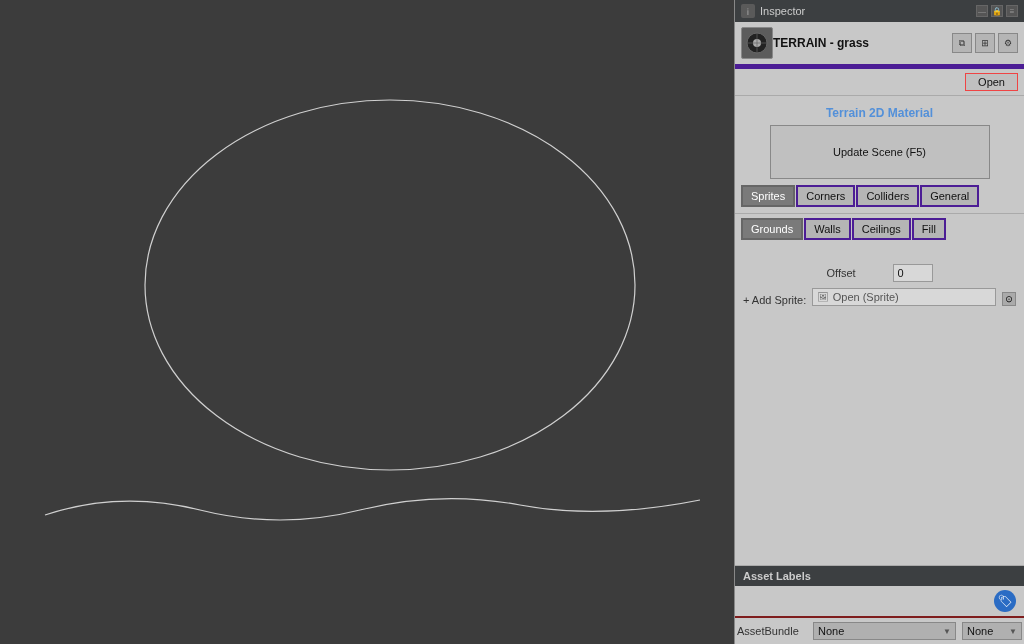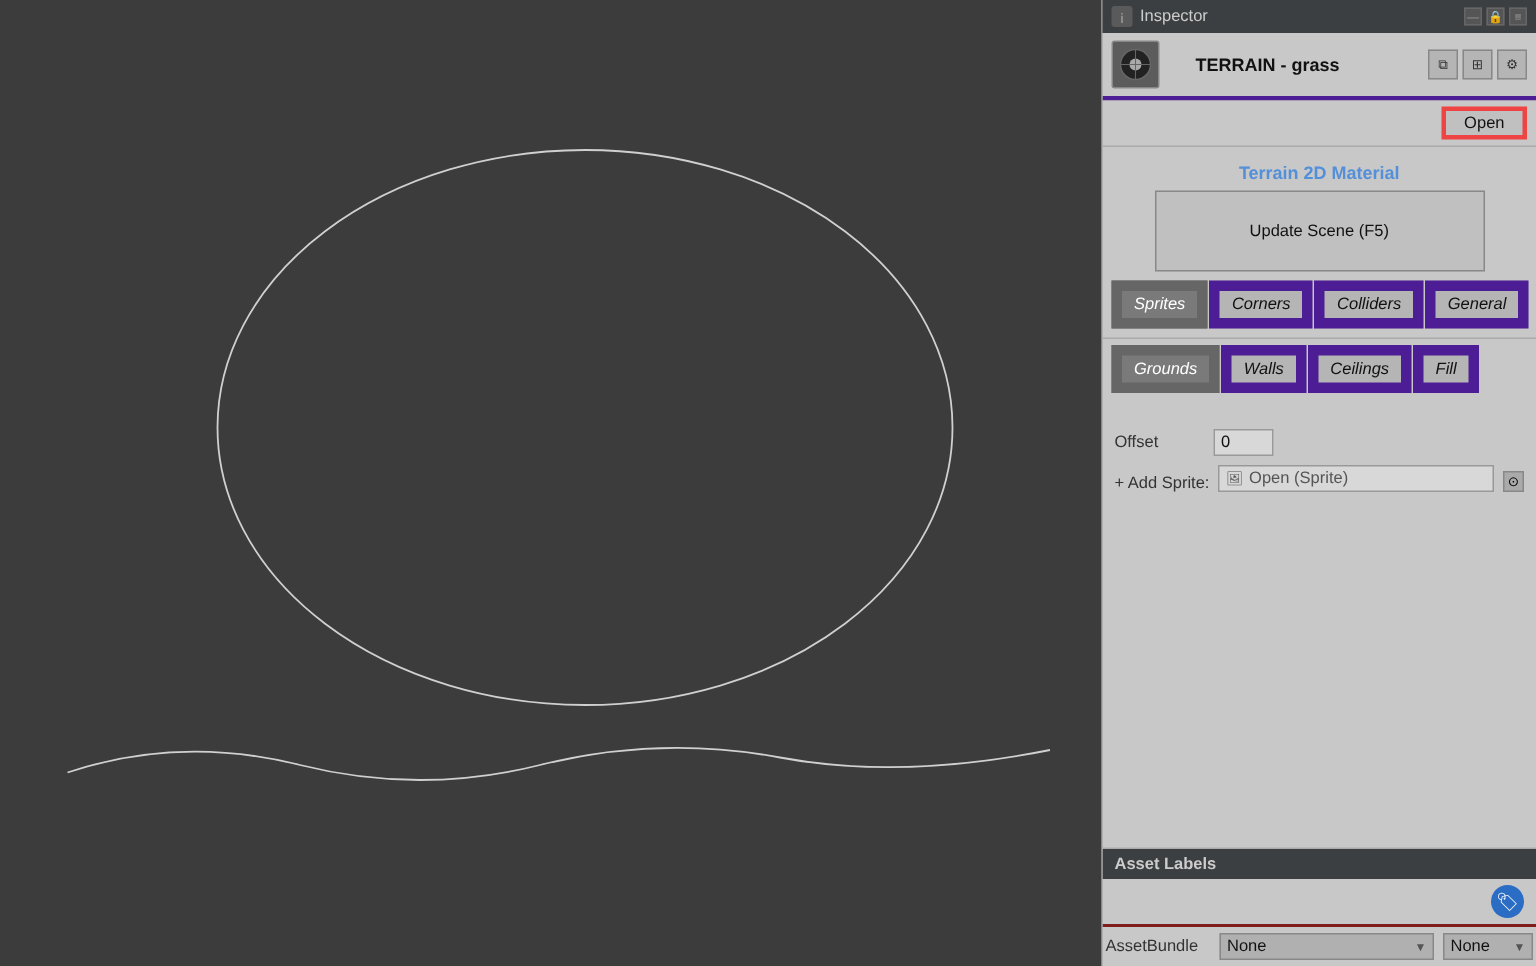--- a/index.html
+++ b/index.html
@@ -82,22 +82,22 @@
       justify-content: center;
       cursor: pointer;
     }
 
     
     .asset-header {
       background: #c8c8c8;
       padding: 5px 6px;
       display: flex;
       align-items: center;
-      gap: 24px;
-      border-bottom: 3px solid #4c1d95;
+      gap: 0;
+      border-bottom: 5px solid #4c1d95;
     }
 
     .asset-icon {
       width: 32px;
       height: 32px;
       background: #5c5c5c;
       border: 1px solid #888;
       border-radius: 2px;
       display: flex;
       align-items: center;
@@ -138,21 +138,21 @@
     .open-btn-row {
       background: #c8c8c8;
       padding: 4px 6px;
       display: flex;
       justify-content: flex-end;
       border-bottom: 1px solid #aaa;
     }
 
     .open-btn {
       background: #c0c0c0;
-      border: 3px solid #ef4444;
+      border: 1px solid #ef4444;
       padding: 2px 12px;
       font-size: 11px;
       color: #111;
       cursor: pointer;
     }
 
     
     .section-title {
       text-align: center;
       color: #5390d9;
@@ -184,24 +184,23 @@
       display: flex;
       padding: 0 6px;
       gap: 1px;
       margin-bottom: 6px;
     }
 
     .tab {
       padding: 3px 8px;
       font-size: 11px;
       background: #b5b5b5;
-      border: 7px solid #4c1d95;
-      cursor: pointer;
-      color: #111;
-      font-style: italic;
+      border: 2px solid #4c1d95;
+      cursor: pointer;
+      color: #111;
     }
 
     .tab.active {
       background: #7a7a7a;
       color: #fff;
       border-color: #666;
     }
 
     
     .divider {
@@ -221,20 +220,21 @@
     
     .fields-area {
       padding: 4px 8px;
     }
 
     .field-row {
       display: flex;
       align-items: center;
       margin-bottom: 6px;
       gap: 6px;
+      justify-content: center;
     }
 
     .field-label {
       color: #333;
       font-size: 11px;
       min-width: 60px;
     }
 
     .field-value {
       background: #d8d8d8;

